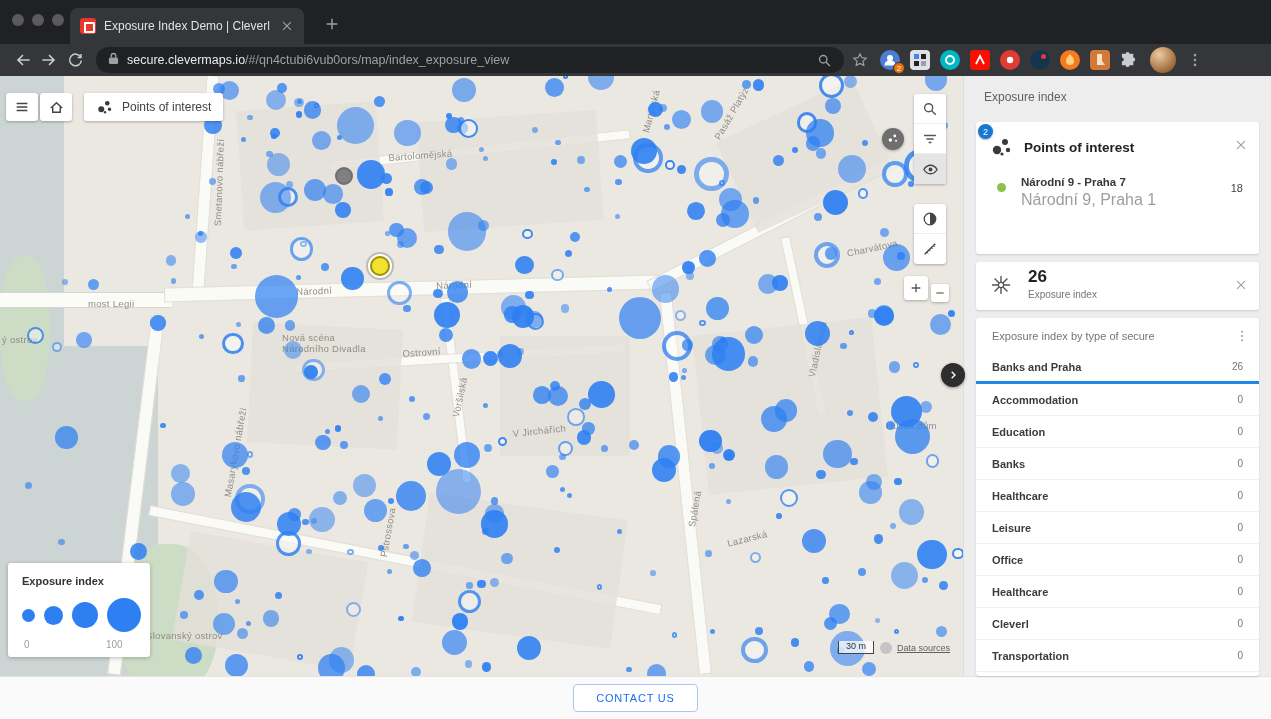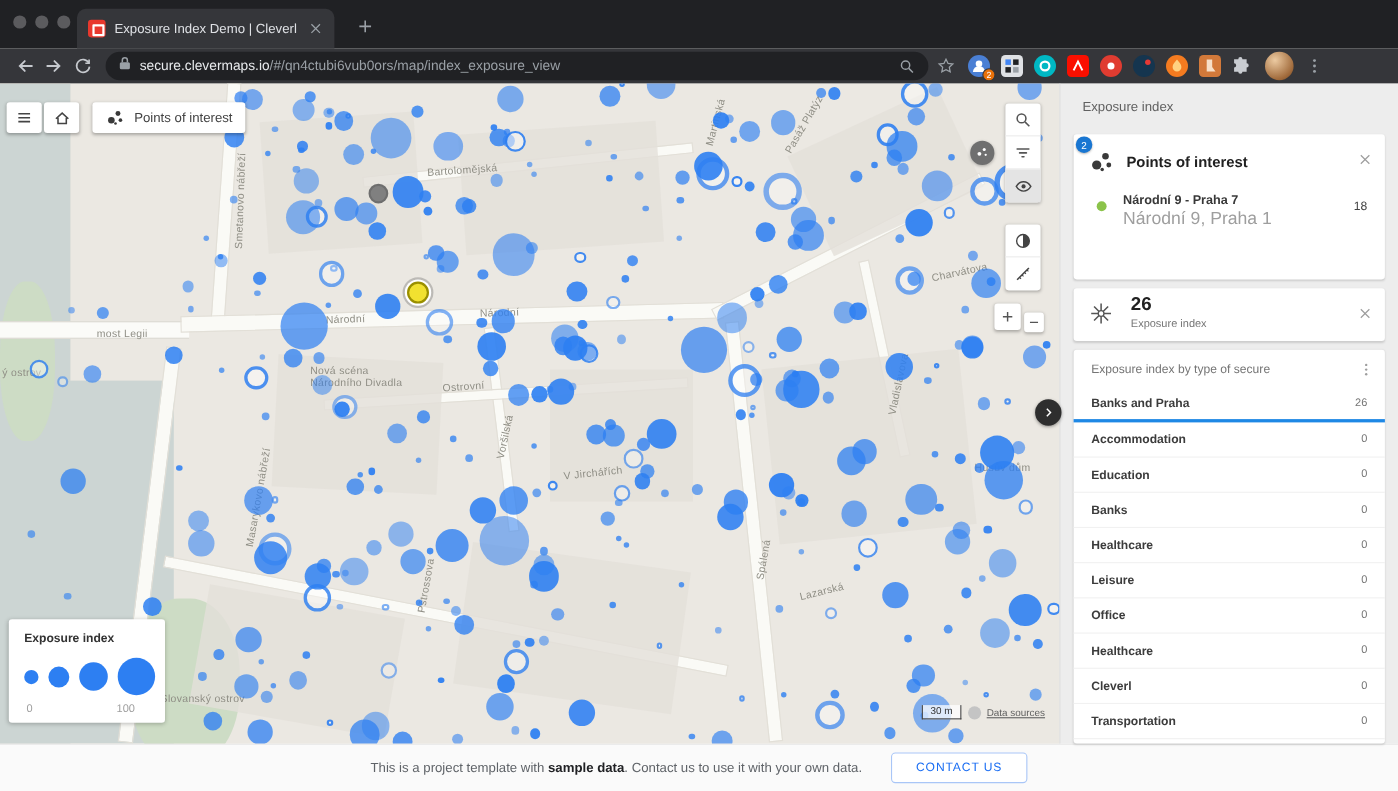--- a/index.html
+++ b/index.html
@@ -841,15 +841,14 @@
   </div>
 
   <button class="edge-toggle">
     <svg width="12" height="12" viewBox="0 0 18 18">
         <path d="M7 4l5 5-5 5" fill="none" stroke="#fff" stroke-width="2"></path>
       </svg>
   </button>
 </div>
 
 <div class="footer">
-  <span class="footer-text"><span>This is a project template with </span><span class="bold">sample data</span><span>. Contact us to use it with your own data.</span></span>
   <button class="contact-btn">CONTACT US</button>
 </div>
 
 </body></html>

